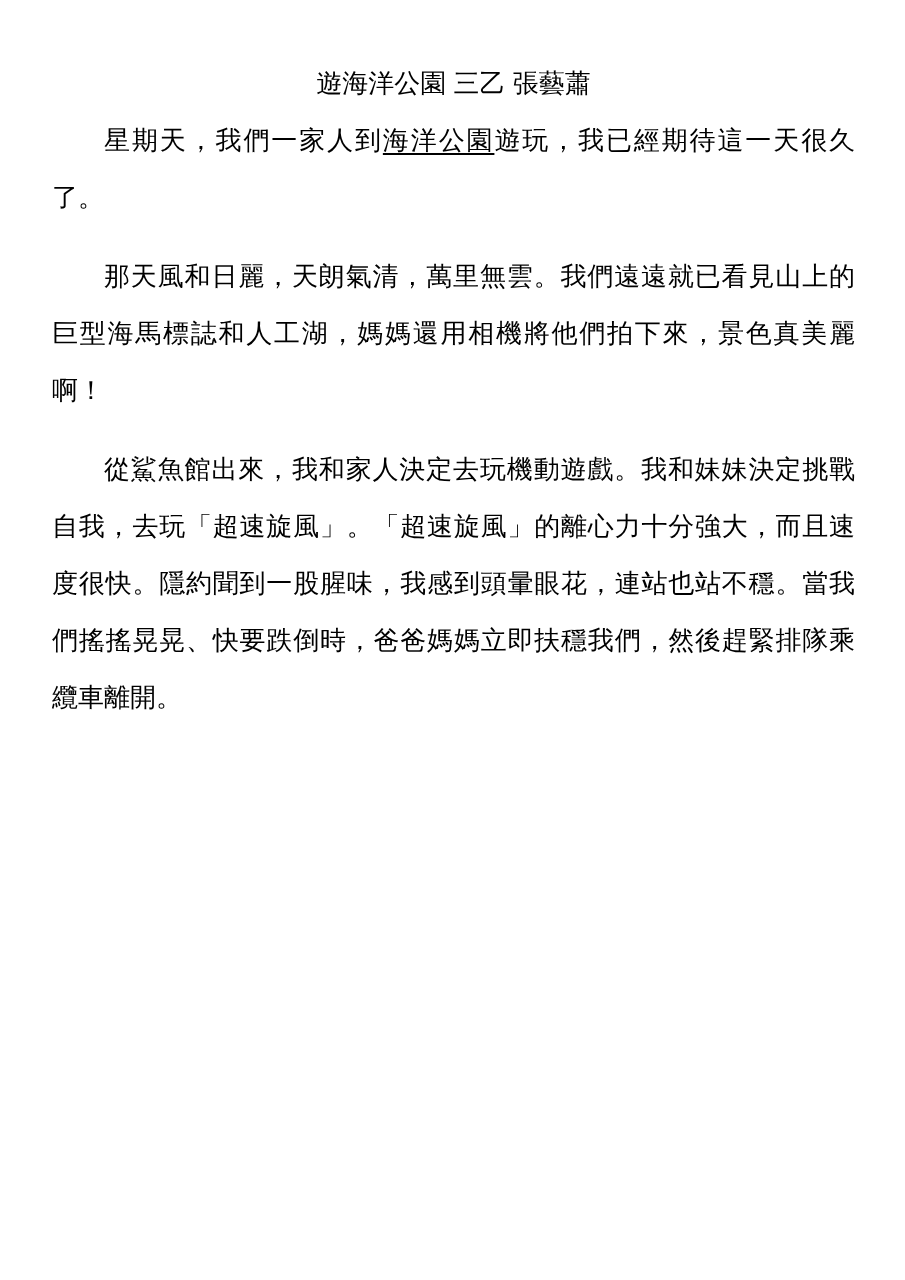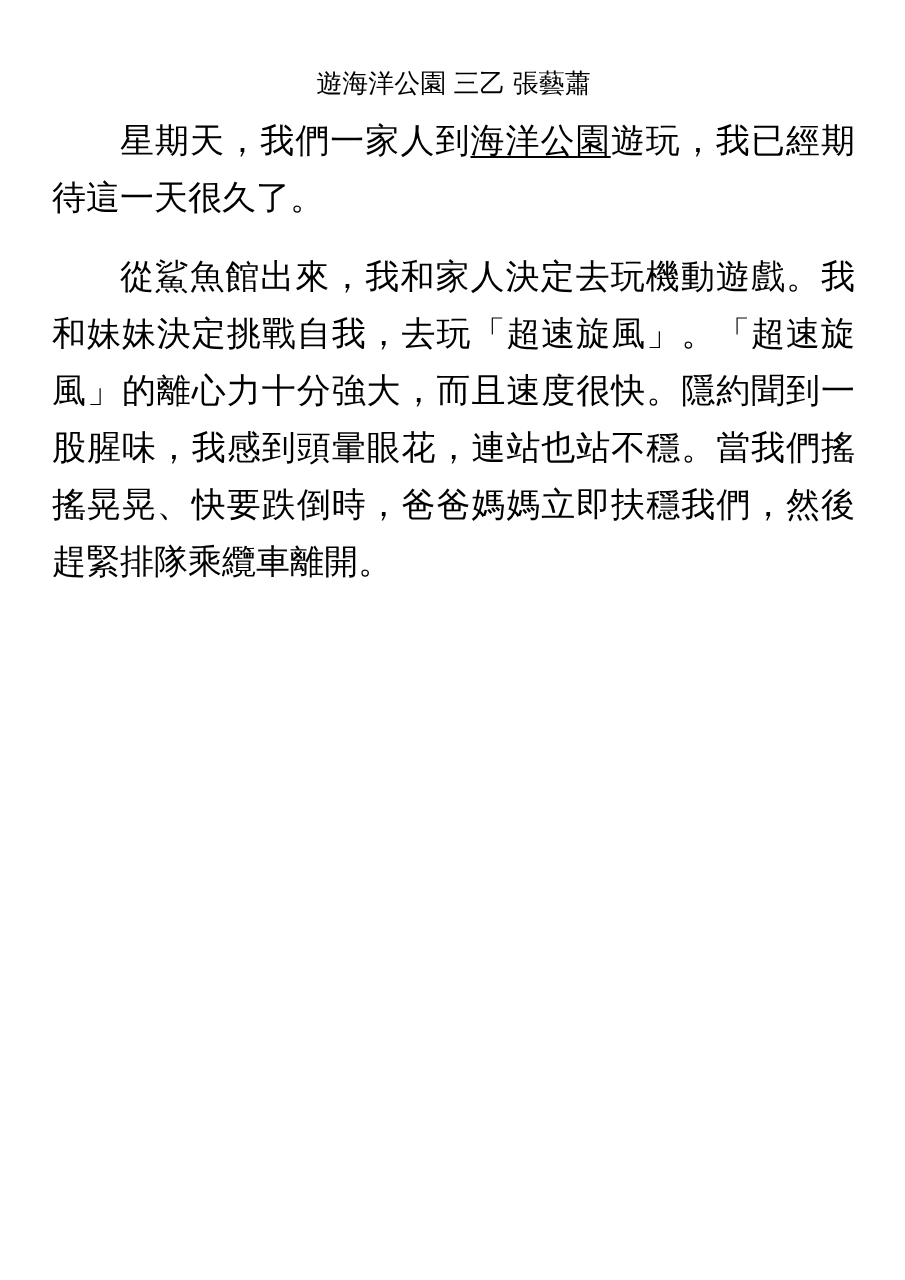--- a/index.html
+++ b/index.html
@@ -30,21 +30,21 @@
   .title {
     margin: 0;
     font-size: 26px;
     font-weight: normal;
     line-height: 57px;
     text-align: center;
     white-space: pre;
   }
   .para {
     margin: 0 0 22px 0;
-    font-size: 34px;
+    font-size: 26px;
     line-height: 57px;
     text-indent: 2em;
     text-align: justify;
     text-justify: inter-ideograph;
     word-break: break-all;
   }
   .para:last-child {
     margin-bottom: 0;
   }
   .u {
@@ -53,15 +53,16 @@
     text-underline-offset: 4px;
   }
 </style>
 </head>
 <body>
 
 <div class="page">
   <h1 class="title">遊海洋公園 三乙 張藝蕭</h1>
   <div id="essay-body">
       <p class="para"><span>星期天，我們一家人到</span><span class="u">海洋公園</span><span>遊玩，我已經期待這一天很久了。</span></p>
+      <p class="para"><span>那天風和日麗，天朗氣清，萬里無雲。我們遠遠就已看見山上的巨型海馬標誌和人工湖，媽媽還用相機將他們拍下來，景色真美麗啊！</span></p>
       <p class="para"><span>從鯊魚館出來，我和家人決定去玩機動遊戲。我和妹妹決定挑戰自我，去玩「超速旋風」。「超速旋風」的離心力十分強大，而且速度很快。隱約聞到一股腥味，我感到頭暈眼花，連站也站不穩。當我們搖搖晃晃、快要跌倒時，爸爸媽媽立即扶穩我們，然後趕緊排隊乘纜車離開。</span></p>
     </div>
 </div>
 
 </body></html>

